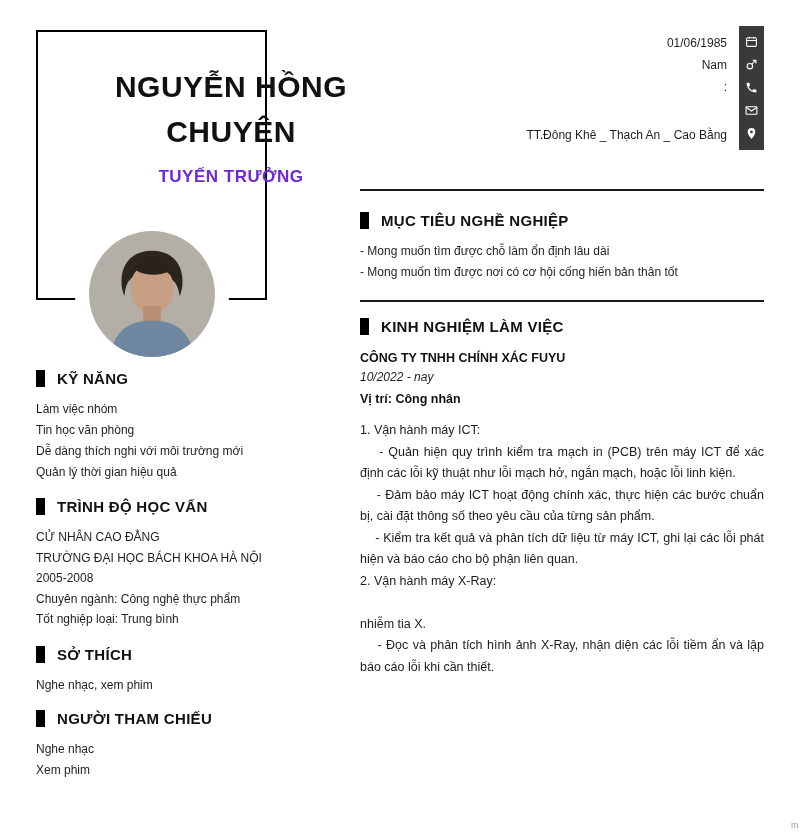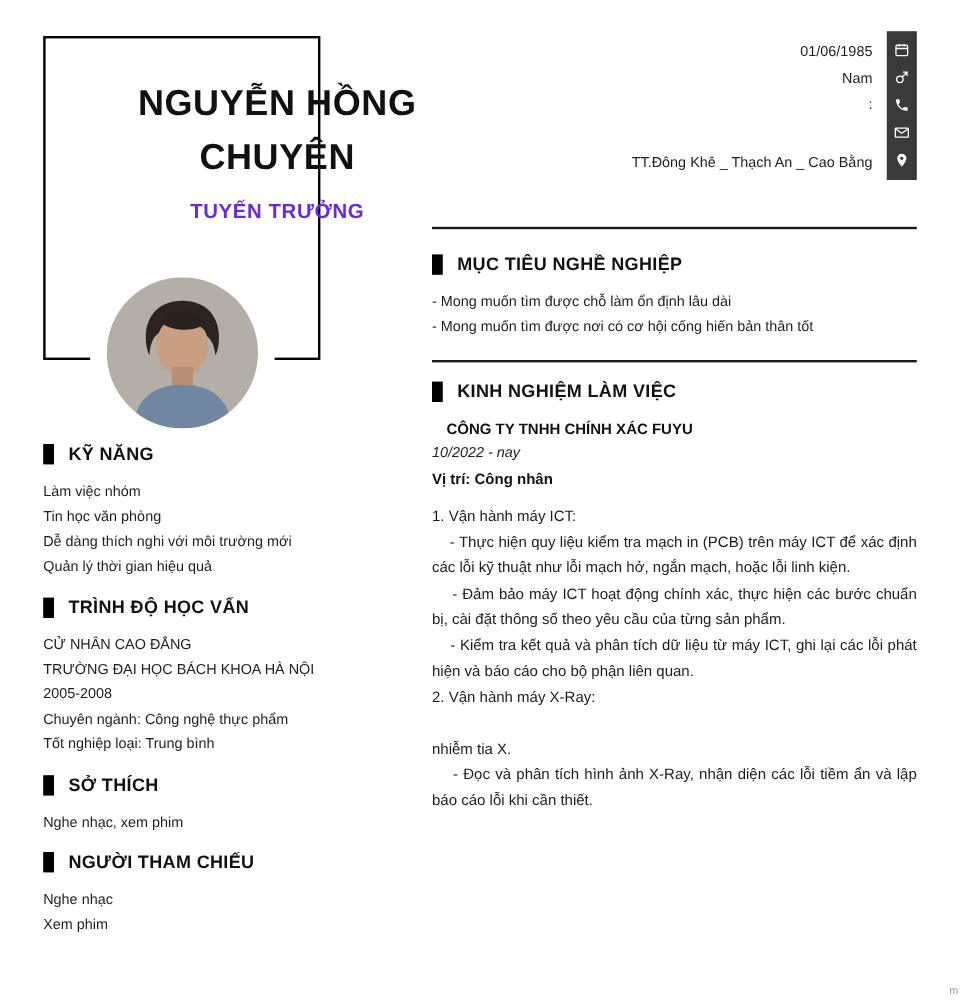--- a/index.html
+++ b/index.html
@@ -29,21 +29,21 @@
 
   .col-left-section { left:36px; width:300px; }
   .items { margin:12px 0 0; padding:0; list-style:none; font-size:12px; line-height:21px; color:#1e1e1e; }
   .edu-lines { margin-top:12px; font-size:12px; line-height:20.5px; color:#1e1e1e; }
 
   .hr { position:absolute; left:360px; width:404px; height:2px; background:#1a1a1a; }
   .col-right-section { left:360px; width:404px; }
   .obj-items { margin-top:12px; }
   .obj-items p { margin:0; font-size:12px; line-height:21px; }
 
-  .exp-company { margin-top:16px; font-size:12.5px; font-weight:bold; color:#111;margin-left:12px; }
+  .exp-company { margin-top:16px; font-size:12.5px; font-weight:bold; color:#111; }
   .exp-period { margin-top:5px; font-size:12px; font-style:italic; }
   .exp-position { margin-top:8px; font-size:12.5px; font-weight:bold; color:#111; }
   .exp-details { margin-top:14px; }
   .exp-details p { margin:0; font-size:12.5px; line-height:21.5px; min-height:21.5px;
                    text-align:justify; white-space:pre-wrap; color:#1c1c1c; }
 
   .watermark { position:absolute; left:791px; top:820px; font-size:9px; color:#999; }
 </style>
 </head>
 <body>
@@ -173,21 +173,21 @@
   <section class="section col-right-section" style="top:318px;">
     <div class="section-header">
       <span class="marker"></span>
       <span>KINH NGHIỆM LÀM VIỆC</span>
     </div>
     <div class="exp-company">CÔNG TY TNHH CHÍNH XÁC FUYU</div>
     <div class="exp-period">10/2022 - nay</div>
     <div class="exp-position">Vị trí: Công nhân</div>
     <div class="exp-details">
       <p>1. Vận hành máy ICT:</p>
-      <p>    - Thực hiện quy liệu kiểm tra mạch in (PCB) trên máy ICT để xác định các lỗi kỹ thuật như lỗi mạch hở, ngắn mạch, hoặc lỗi linh kiện.</p>
+      <p>    - Quản hiện quy trình kiểm tra mạch in (PCB) trên máy ICT để xác định các lỗi kỹ thuật như lỗi mạch hở, ngắn mạch, hoặc lỗi linh kiện.</p>
       <p>    - Đảm bảo máy ICT hoạt động chính xác, thực hiện các bước chuẩn bị, cài đặt thông số theo yêu cầu của từng sản phẩm.</p>
       <p>    - Kiểm tra kết quả và phân tích dữ liệu từ máy ICT, ghi lại các lỗi phát hiện và báo cáo cho bộ phận liên quan.</p>
       <p>2. Vận hành máy X-Ray:</p>
       <p></p>
       <p>nhiễm tia X.</p>
       <p>    - Đọc và phân tích hình ảnh X-Ray, nhận diện các lỗi tiềm ẩn và lập báo cáo lỗi khi cần thiết.</p>
     </div>
   </section>
 
   <div class="watermark">m</div>

